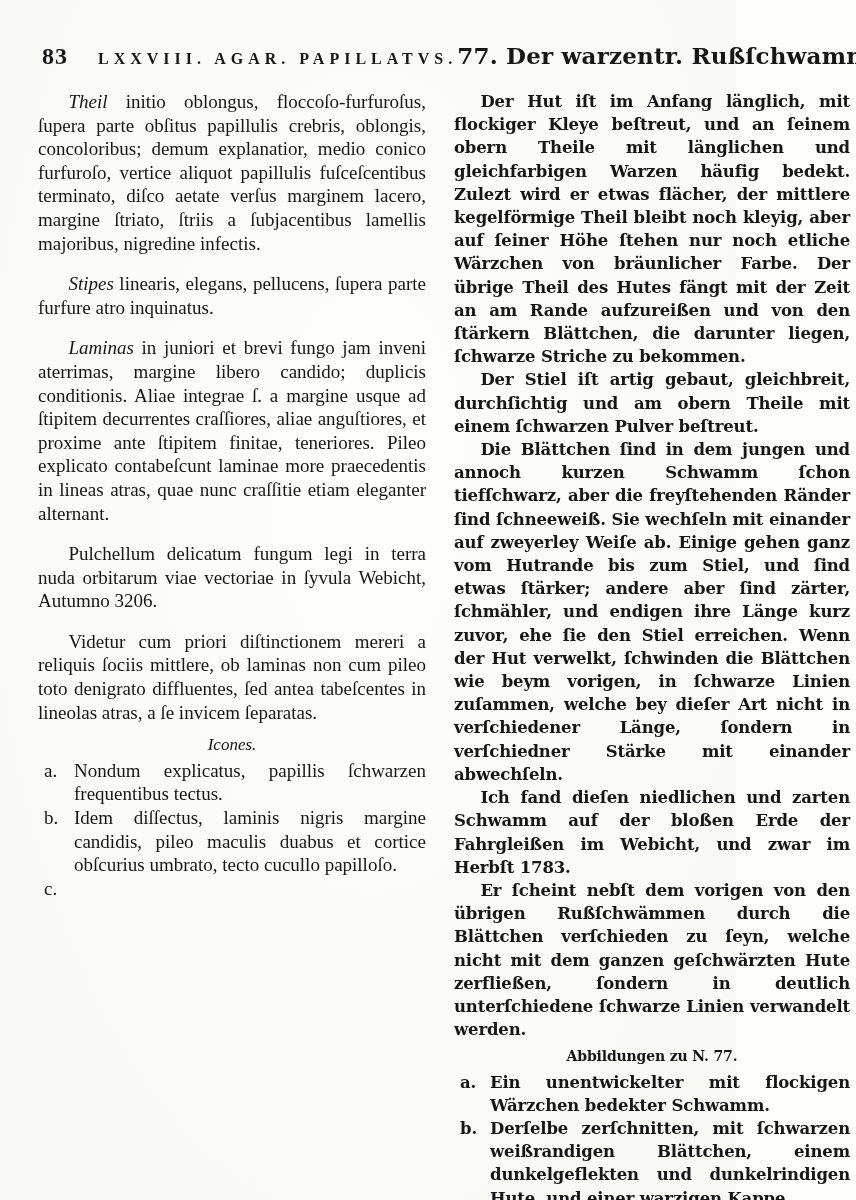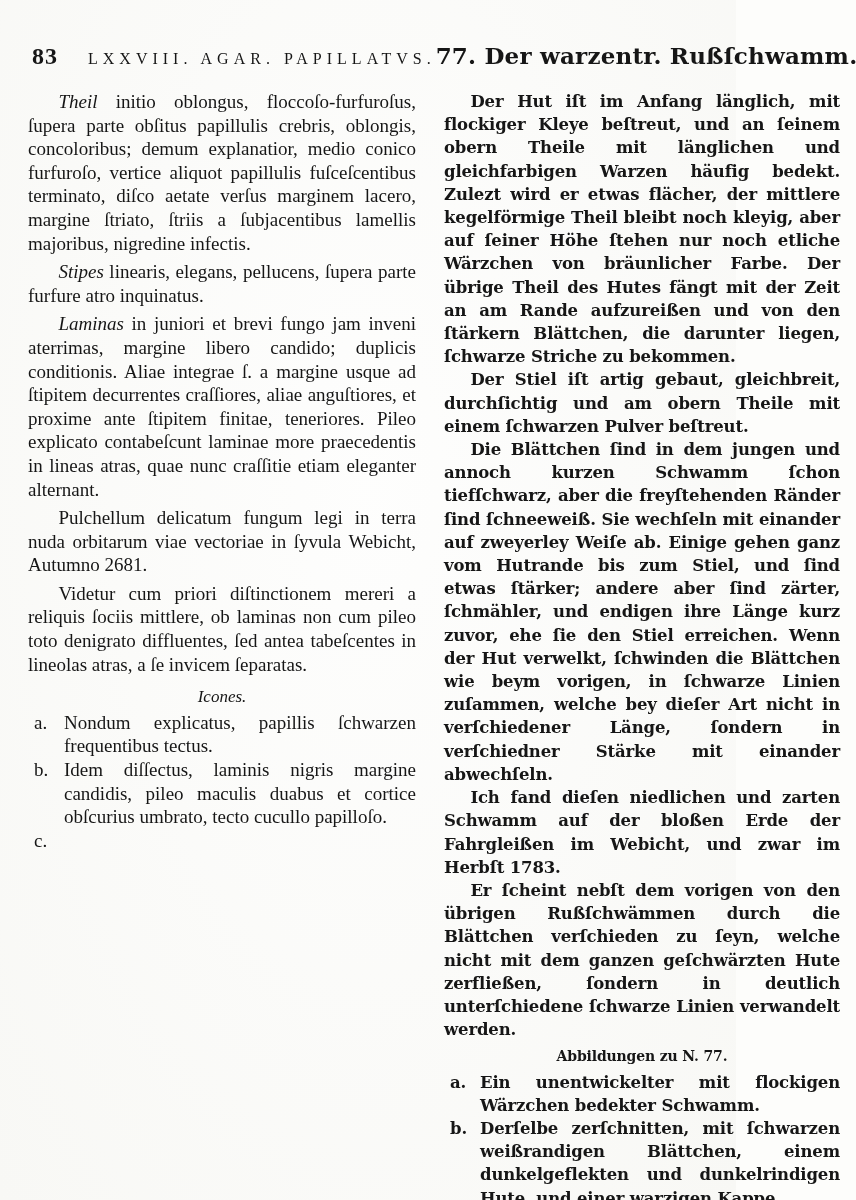--- a/index.html
+++ b/index.html
@@ -6,42 +6,42 @@
   body {
     width: 856px; height: 1200px;
     background: #fdfdfb;
     color: #161616;
     overflow: hidden;
     font-family: "Liberation Serif", serif;
   }
   .page {
     box-sizing: border-box;
     width: 736px; height: 1200px;
-    padding: 42px 28px 0 28px;
+    padding: 42px 28px 0 38px;
     background:
       radial-gradient(ellipse at 50% 40%, rgba(255,255,255,0.6), rgba(236,236,230,0.25)),
       #fcfcfa;
   }
   
   .header {
     display: flex;
     justify-content: space-between;
     align-items: baseline;
     margin-bottom: 20px;
   }
   .hdr-left { display: flex; align-items: baseline; gap: 30px; padding-left: 4px; }
   .hdr-right { display: flex; align-items: baseline; gap: 18px; padding-right: 2px; }
   .pagenum {
     font-family: "Liberation Serif", serif;
     font-size: 24px; font-weight: bold;
     letter-spacing: 1px;
   }
   .latin-running-title {
     font-family: "Liberation Serif", serif;
-    font-size: 16px; font-weight: normal;
+    font-size: 16px; font-weight: bold;
     letter-spacing: 5px;
     white-space: nowrap;
   }
   .german-running-title {
     font-family: "DejaVu Serif", serif;
     font-size: 23px; font-weight: bold;
     letter-spacing: 0.2px;
     white-space: nowrap;
   }
   
@@ -58,21 +58,21 @@
   }
   .german-text {
     font-family: "DejaVu Serif", serif;
     font-weight: bold;
     font-size: 16.5px;
     line-height: 23.2px;
     letter-spacing: -0.15px;
     text-align: justify;
   }
   p.para { margin: 0; text-indent: 1.6em; }
-  .col-latin p.para + p.para { margin-top: 5px; }
+  .col-latin p.para + p.para { margin-top: 17px; }
   .col-latin p.para.big-gap { margin-top: 60px; }
   .col-latin p.para.tight { margin-top: 3px; }
   .lead-word { font-style: italic; }
 
   .figures-heading {
     text-align: center;
     margin: 9px 0 2px 0;
   }
   .col-latin .figures-heading { font-style: italic; font-weight: normal; font-size: 17px; }
   .col-german .figures-heading { font-size: 14px; margin-top: 4px; }
@@ -103,21 +103,21 @@
 
   <div class="columns">
 
     <div class="col col-latin latin-text">
       <p class="para"><span class="lead-word">Theil</span> <span>initio oblongus, floccoſo-furfuroſus, ſupera parte obſitus papillulis crebris, oblongis, concoloribus; demum explanatior, medio conico furfuroſo, vertice aliquot papillulis fuſceſcentibus terminato, diſco aetate verſus marginem lacero, margine ſtriato, ſtriis a ſubjacentibus lamellis majoribus, nigredine infectis.</span></p>
 
       <p class="para"><span class="lead-word">Stipes</span> <span>linearis, elegans, pellucens, ſupera parte furfure atro inquinatus.</span></p>
 
       <p class="para"><span class="lead-word">Laminas</span> <span>in juniori et brevi fungo jam inveni aterrimas, margine libero candido; duplicis conditionis.  Aliae integrae ſ. a margine usque ad ſtipitem decurrentes craſſiores, aliae anguſtiores, et proxime ante ſtipitem finitae, teneriores.  Pileo explicato contabeſcunt laminae more praecedentis in lineas atras, quae nunc craſſitie etiam eleganter alternant.</span></p>
 
-      <p class="para big-gap"><span>Pulchellum delicatum fungum legi in terra nuda orbitarum viae vectoriae in ſyvula Webicht, Autumno 2681.</span></p>
+      <p class="para big-gap"><span>Pulchellum delicatum fungum legi in terra nuda orbitarum viae vectoriae in ſyvula Webicht, Autumno 3206.</span></p>
 
       <p class="para tight"><span>Videtur cum priori diſtinctionem mereri a reliquis ſociis mittlere, ob laminas non cum pileo toto denigrato diffluentes, ſed antea tabeſcentes in lineolas atras, a ſe invicem ſeparatas.</span></p>
 
       <div class="figures-heading">Icones.</div>
 
       <div class="fig-item">
         <span class="fig-label">a.</span>
         <span>Nondum explicatus, papillis ſchwarzen frequentibus tectus.</span>
       </div>
       <div class="fig-item">

